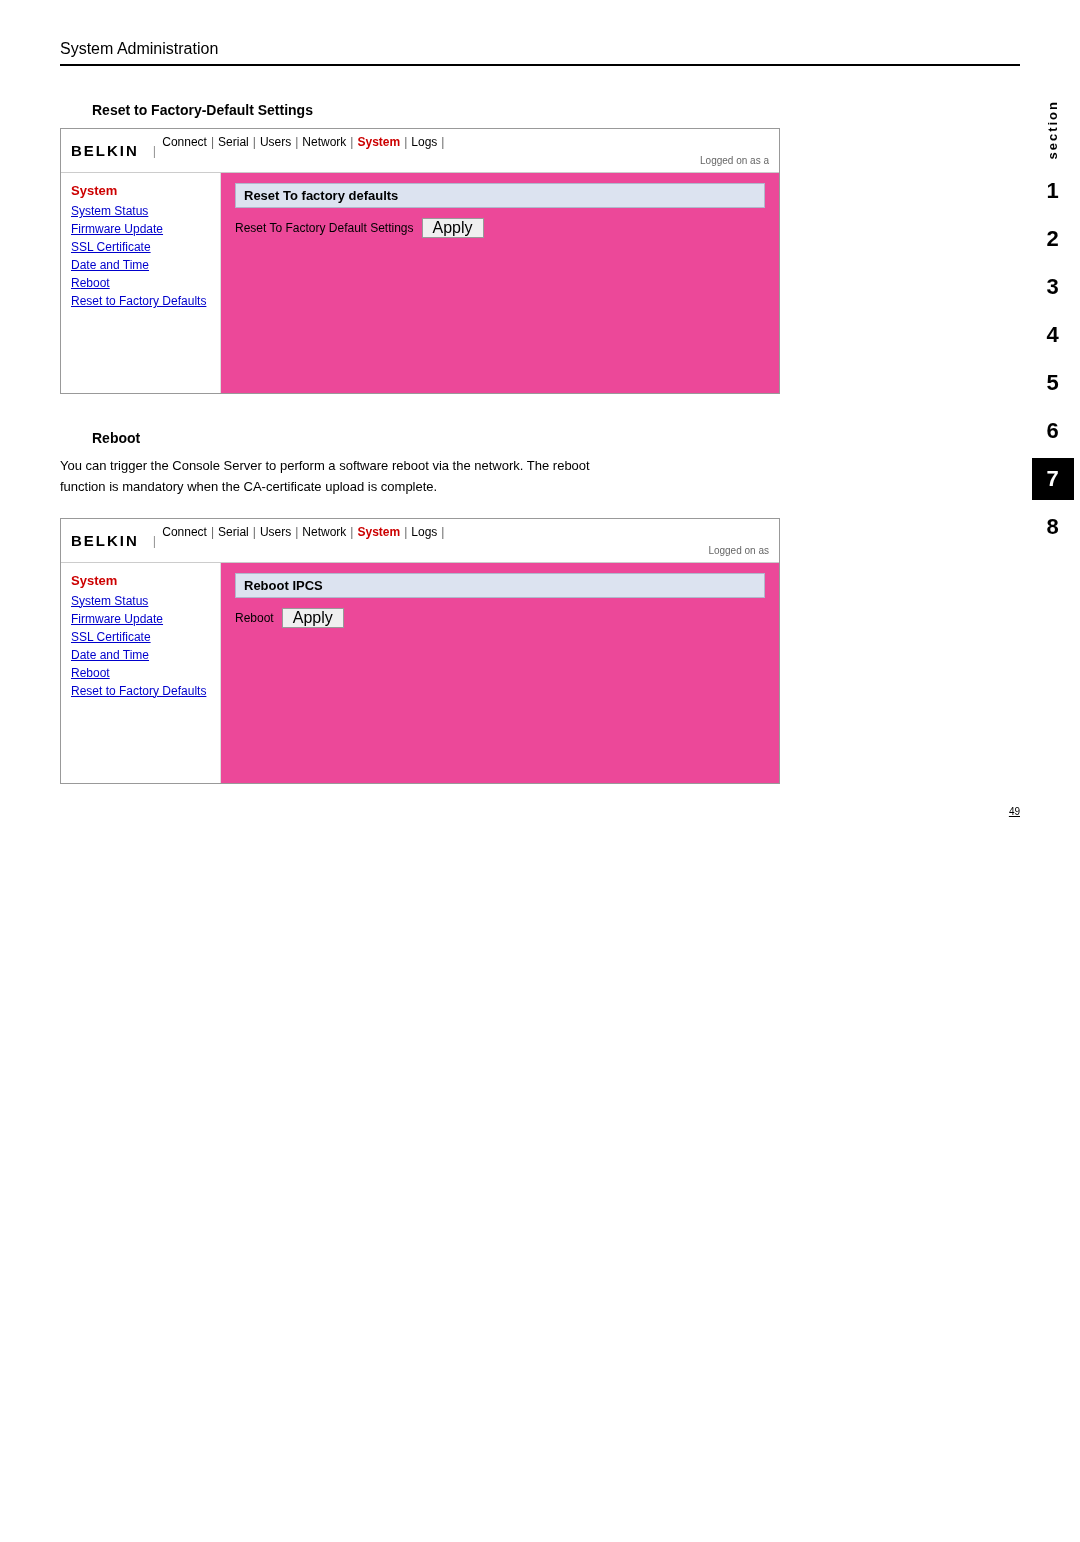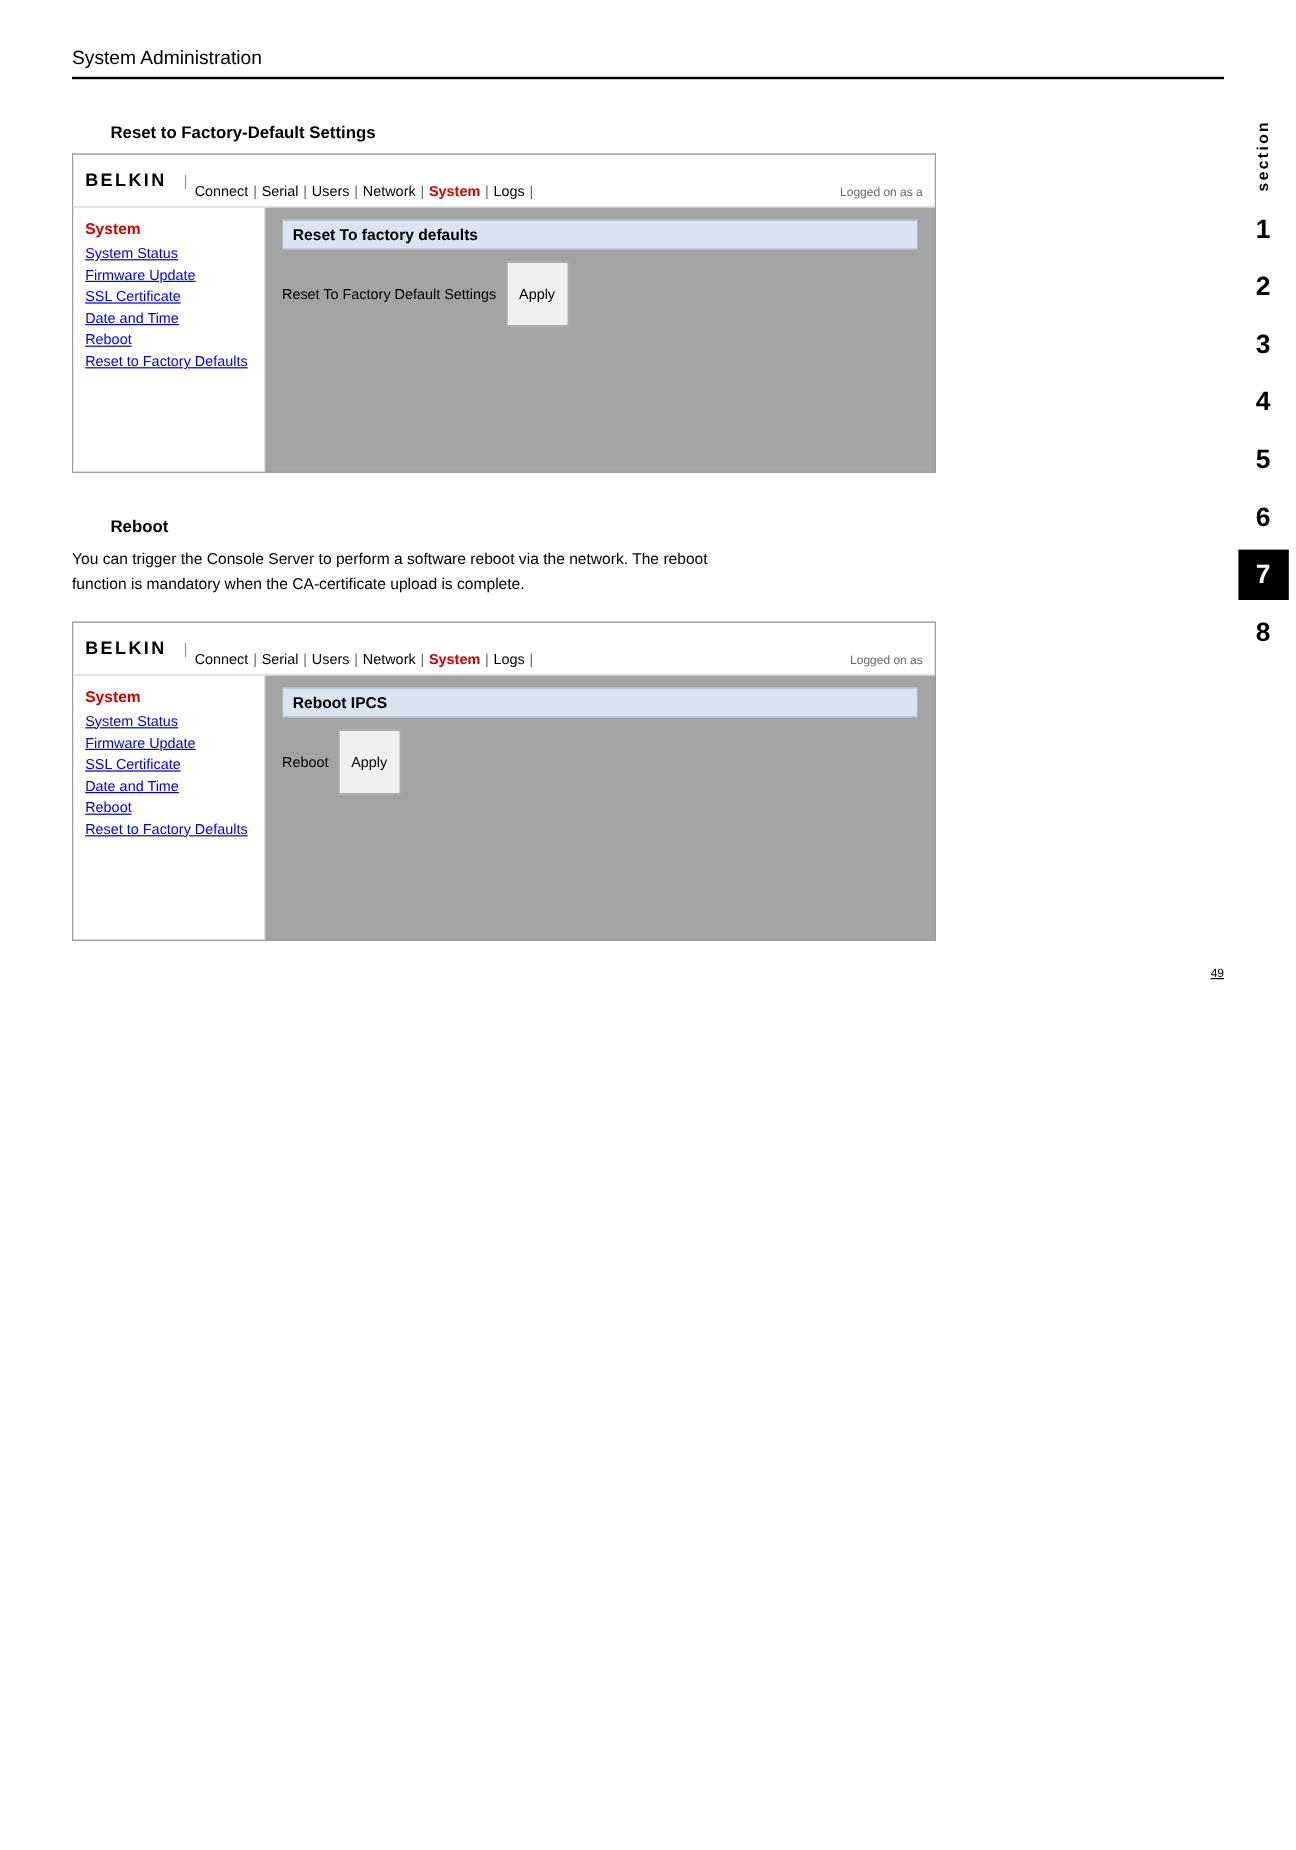--- a/index.html
+++ b/index.html
@@ -79,21 +79,21 @@
       font-size: 13px;
       margin-bottom: 16px;
       line-height: 1.5;
     }
 
     
     .belkin-frame {
       border: 1px solid #999;
       width: 720px;
       margin-bottom: 30px;
-      background: #a3a3a3;
+      background: #ec4899;
     }
 
     .belkin-header {
       display: flex;
       align-items: center;
       border-bottom: 1px solid #ccc;
       padding: 6px 10px;
       background: #fff;
     }
 
@@ -107,21 +107,21 @@
     }
 
     .belkin-nav-separator {
       color: #999;
       margin: 0 2px;
       font-size: 13px;
     }
 
     .belkin-nav {
       display: flex;
-      align-items: flex-end;
+      align-items: flex-start;
       font-size: 12px;
       flex: 1;
     }
 
     .nav-item {
       color: #000;
       text-decoration: none;
       margin: 0 4px;
       font-size: 12px;
     }
@@ -196,22 +196,22 @@
     }
 
     .content-label {
       font-size: 12px;
       color: #000;
     }
 
     .apply-btn {
       background: #f0f0f0;
       border: 1px solid #999;
-      padding: 19px 10px;
-      font-size: 12px;
+      padding: 0 10px;
+      font-size: 16px;
       cursor: pointer;
       color: #000;
     }
 
     
     .reboot-section {
       margin-top: 10px;
     }
 
     .reboot-description {

